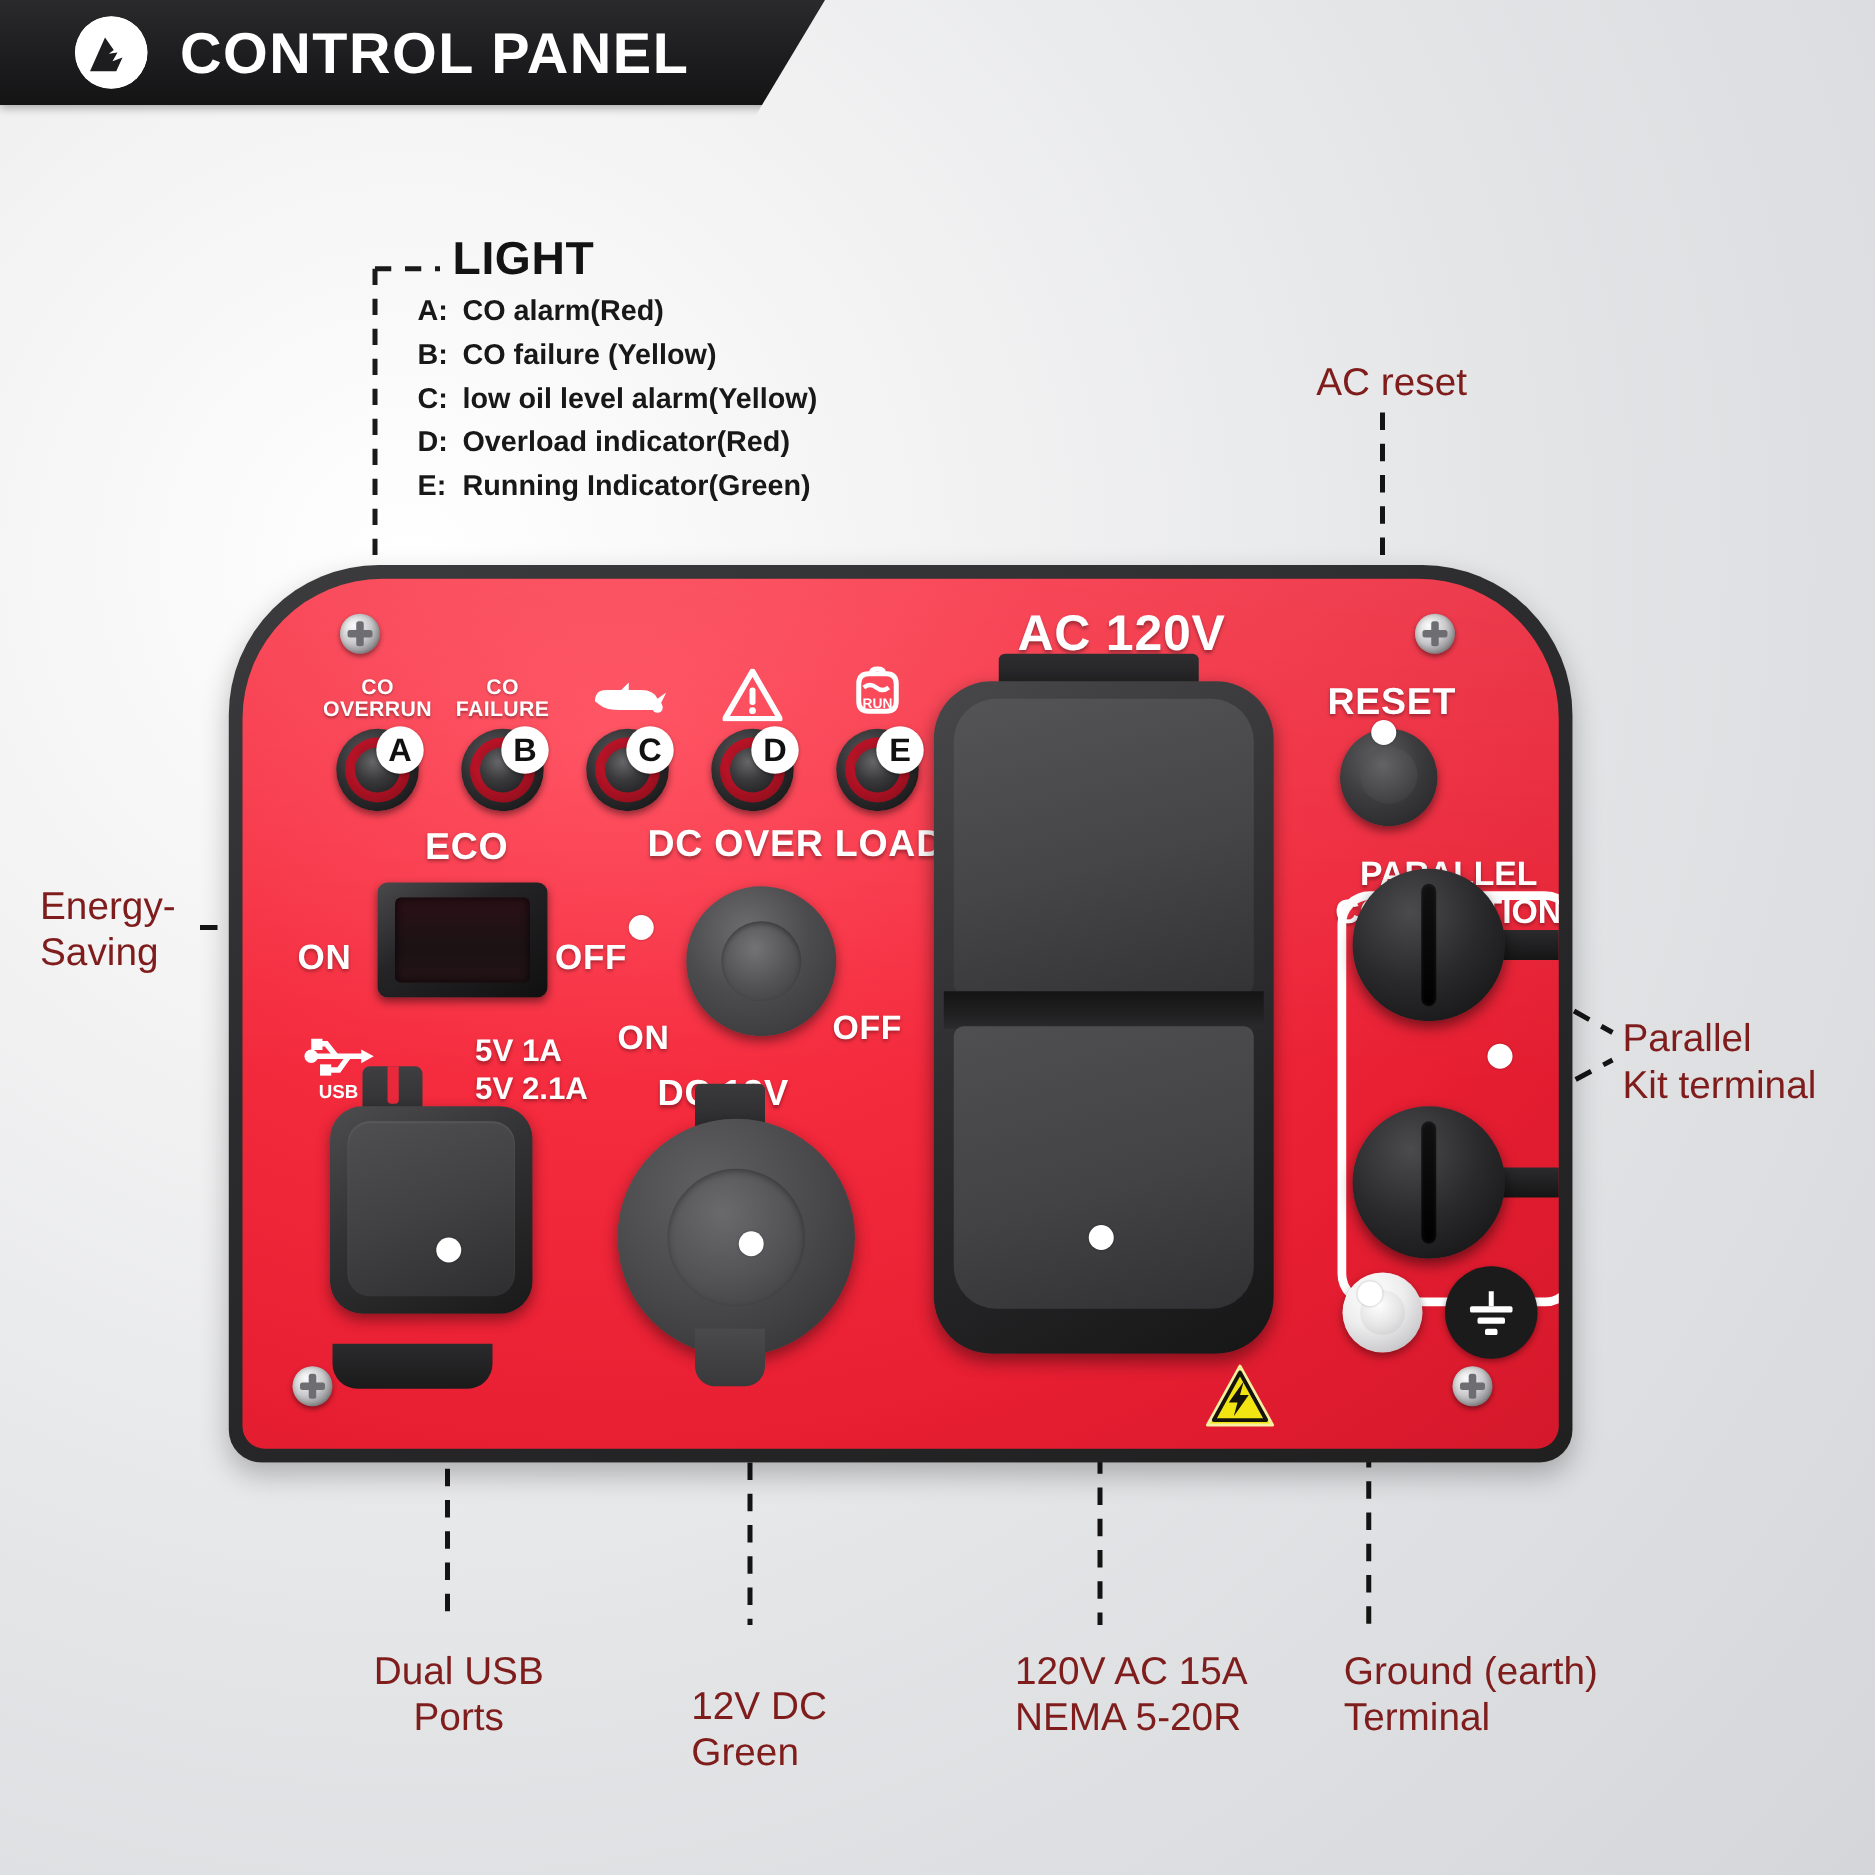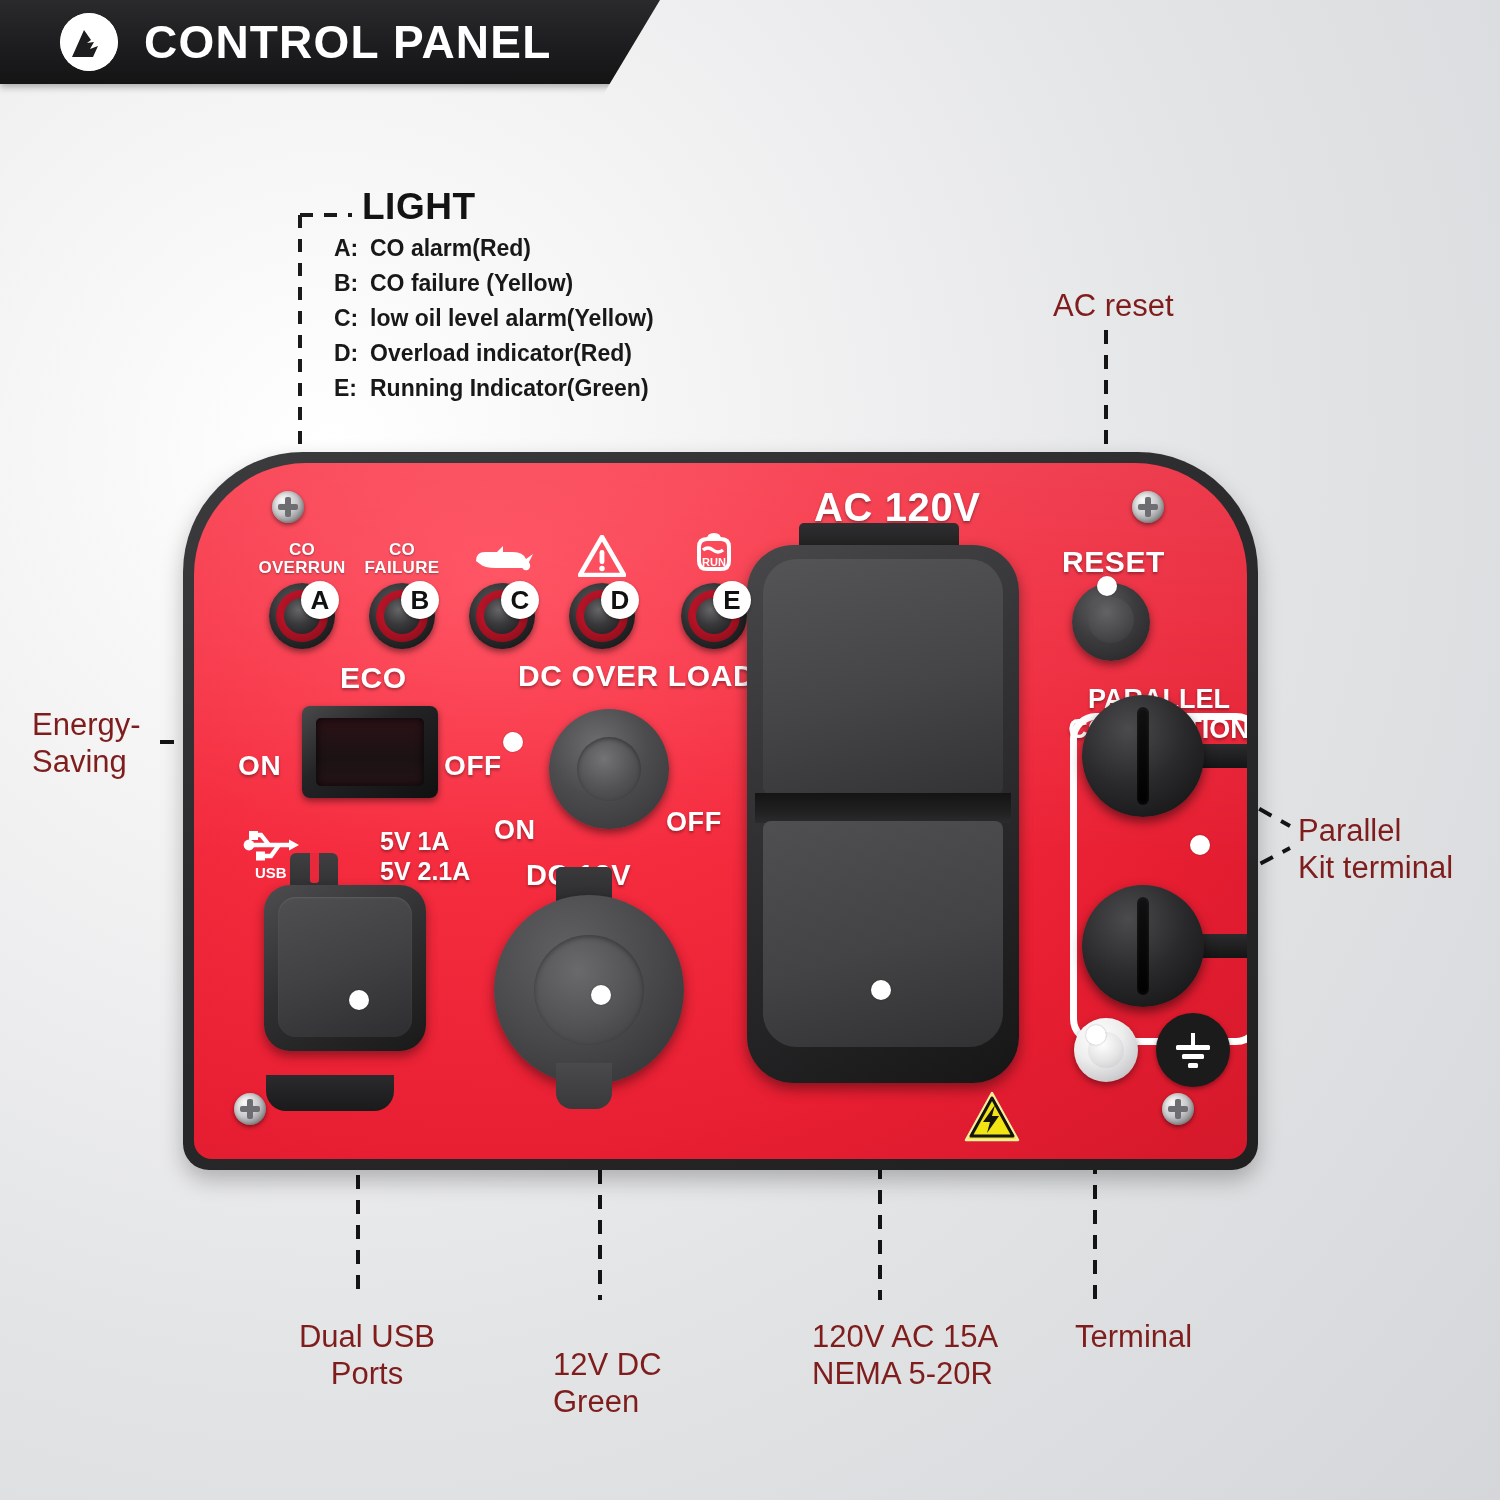--- a/index.html
+++ b/index.html
@@ -377,20 +377,21 @@
   <div>12V DC</div>
   <div>Green</div>
 </div>
 
 <div class="callout c-ac-out">
   <div>120V AC 15A</div>
   <div>NEMA 5-20R</div>
 </div>
 
 <div class="callout c-ground">
+  <div>Ground (earth)</div>
   <div>Terminal</div>
 </div>
 
 <div class="panel-wrap">
   <div class="panel-frame"></div>
   <div class="panel-face">
     <div class="face-gloss"></div>
 
     <div class="screw screw-tl"></div>
     <div class="screw screw-tr"></div>
@@ -437,21 +438,21 @@
             <path d="M24 2 L46 40 H2 Z" fill="none" stroke="#ffffff" stroke-width="4.5" stroke-linejoin="round"></path>
             <rect x="21.6" y="15" width="4.8" height="14" rx="2.2" fill="#ffffff"></rect>
             <circle cx="24" cy="33.5" r="2.7" fill="#ffffff"></circle>
           </svg>
         </div>
         <div class="lamp">
           <div class="lamp-badge">D</div>
         </div>
       </div>
 
-      <div class="lamp-cell" style="left:412px;">
+      <div class="lamp-cell" style="left:400px;">
         <div class="lamp-icon">
           <svg width="46" height="44" viewBox="0 0 46 44">
             <path d="M8 14 q0-8 8-8 h14 q8 0 8 8 v14 q0 8-8 8 h-14 q-8 0-8-8 z" fill="none" stroke="#ffffff" stroke-width="4"></path>
             <path d="M18 6 q0-4 5-4 q5 0 5 4" fill="none" stroke="#ffffff" stroke-width="4"></path>
             <path d="M12 17 q5-4 10 0 q5 4 10 0" fill="none" stroke="#ffffff" stroke-width="3.4"></path>
             <text x="23" y="33" font-size="11" font-weight="bold" fill="#ffffff" text-anchor="middle" font-family="Liberation Sans, sans-serif">RUN</text>
           </svg>
         </div>
         <div class="lamp">
           <div class="lamp-badge">E</div>

